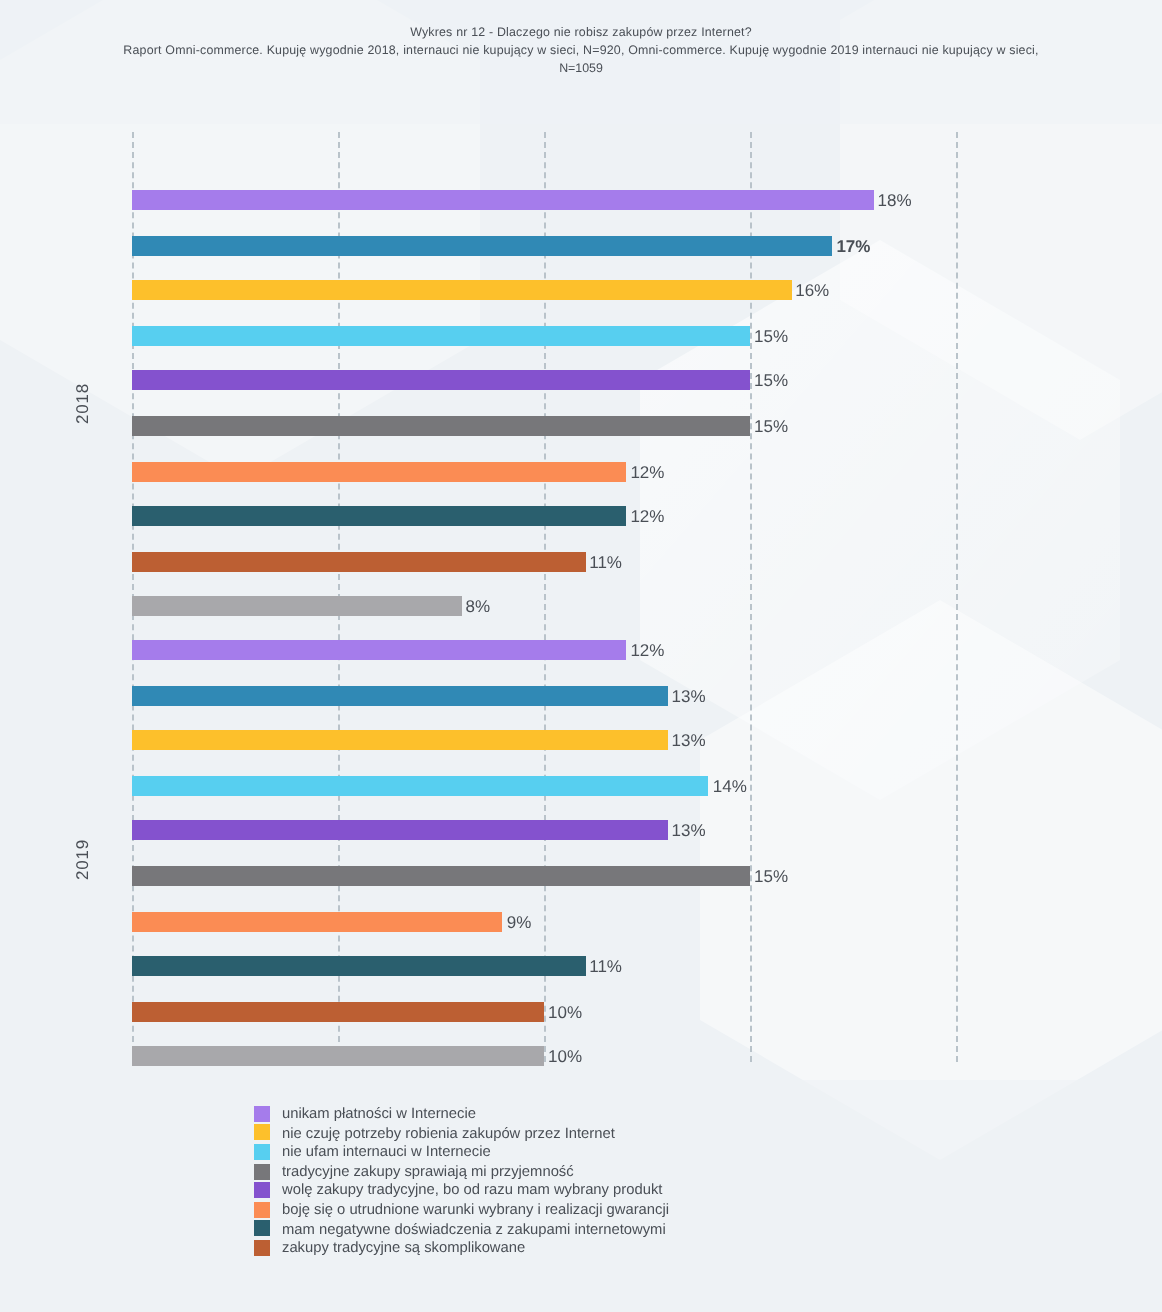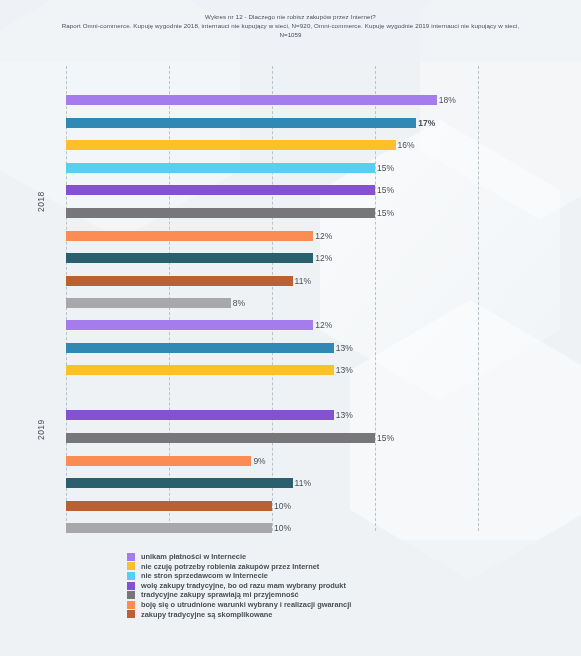--- a/index.html
+++ b/index.html
@@ -114,21 +114,20 @@
     width: 8px;
     height: 8px;
     flex: 0 0 8px;
     margin-right: 6px;
   }
   .legend-text {
     font-size: 7.4px;
     line-height: 9.6px;
     color: #4a4f56;
     white-space: nowrap;
-    font-weight: bold;
   }
 </style>
 </head>
 <body>
 
 <div id="bg-watermark">
   <svg width="581" height="656" viewBox="0 0 581 656">
     <defs>
       <linearGradient id="hexgrad" x1="0" y1="0" x2="1" y2="1">
         <stop offset="0%" stop-color="#ffffff" stop-opacity="0.85"></stop>
@@ -205,20 +204,24 @@
         <div class="bar-label">12%</div>
       </div>
       <div class="bar-row" style="top: 276.6px;">
         <div class="bar" style="width: 267.8px; background: rgb(48, 137, 181);"></div>
         <div class="bar-label">13%</div>
       </div>
       <div class="bar-row" style="top: 299.2px;">
         <div class="bar" style="width: 267.8px; background: rgb(253, 192, 43);"></div>
         <div class="bar-label">13%</div>
       </div>
+      <div class="bar-row" style="top: 321.8px;">
+        <div class="bar" style="width: 288.4px; background: rgb(87, 207, 240);"></div>
+        <div class="bar-label">14%</div>
+      </div>
       <div class="bar-row" style="top: 344.4px;">
         <div class="bar" style="width: 267.8px; background: rgb(132, 82, 206);"></div>
         <div class="bar-label">13%</div>
       </div>
       <div class="bar-row" style="top: 367px;">
         <div class="bar" style="width: 309px; background: rgb(119, 119, 122);"></div>
         <div class="bar-label">15%</div>
       </div>
       <div class="bar-row" style="top: 389.6px;">
         <div class="bar" style="width: 185.4px; background: rgb(251, 140, 84);"></div>
@@ -248,31 +251,35 @@
     <div class="legend-item">
       <span class="legend-swatch" style="background: rgb(165, 124, 235);"></span>
       <span class="legend-text">unikam płatności w Internecie</span>
     </div>
     <div class="legend-item">
       <span class="legend-swatch" style="background: rgb(253, 192, 43);"></span>
       <span class="legend-text">nie czuję potrzeby robienia zakupów przez Internet</span>
     </div>
     <div class="legend-item">
       <span class="legend-swatch" style="background: rgb(87, 207, 240);"></span>
-      <span class="legend-text">nie stron sprzedawcom w Internecie</span>
+      <span class="legend-text">nie ufam internauci w Internecie</span>
+    </div>
+    <div class="legend-item">
+      <span class="legend-swatch" style="background: rgb(119, 119, 122);"></span>
+      <span class="legend-text">tradycyjne zakupy sprawiają mi przyjemność</span>
     </div>
     <div class="legend-item">
       <span class="legend-swatch" style="background: rgb(132, 82, 206);"></span>
       <span class="legend-text">wolę zakupy tradycyjne, bo od razu mam wybrany produkt</span>
     </div>
     <div class="legend-item">
-      <span class="legend-swatch" style="background: rgb(119, 119, 122);"></span>
-      <span class="legend-text">tradycyjne zakupy sprawiają mi przyjemność</span>
-    </div>
-    <div class="legend-item">
       <span class="legend-swatch" style="background: rgb(251, 140, 84);"></span>
       <span class="legend-text">boję się o utrudnione warunki wybrany i realizacji gwarancji</span>
     </div>
     <div class="legend-item">
+      <span class="legend-swatch" style="background: rgb(42, 95, 110);"></span>
+      <span class="legend-text">mam negatywne doświadczenia z zakupami internetowymi</span>
+    </div>
+    <div class="legend-item">
       <span class="legend-swatch" style="background: rgb(188, 95, 51);"></span>
       <span class="legend-text">zakupy tradycyjne są skomplikowane</span>
     </div>
   </div>
 
 </body></html>

